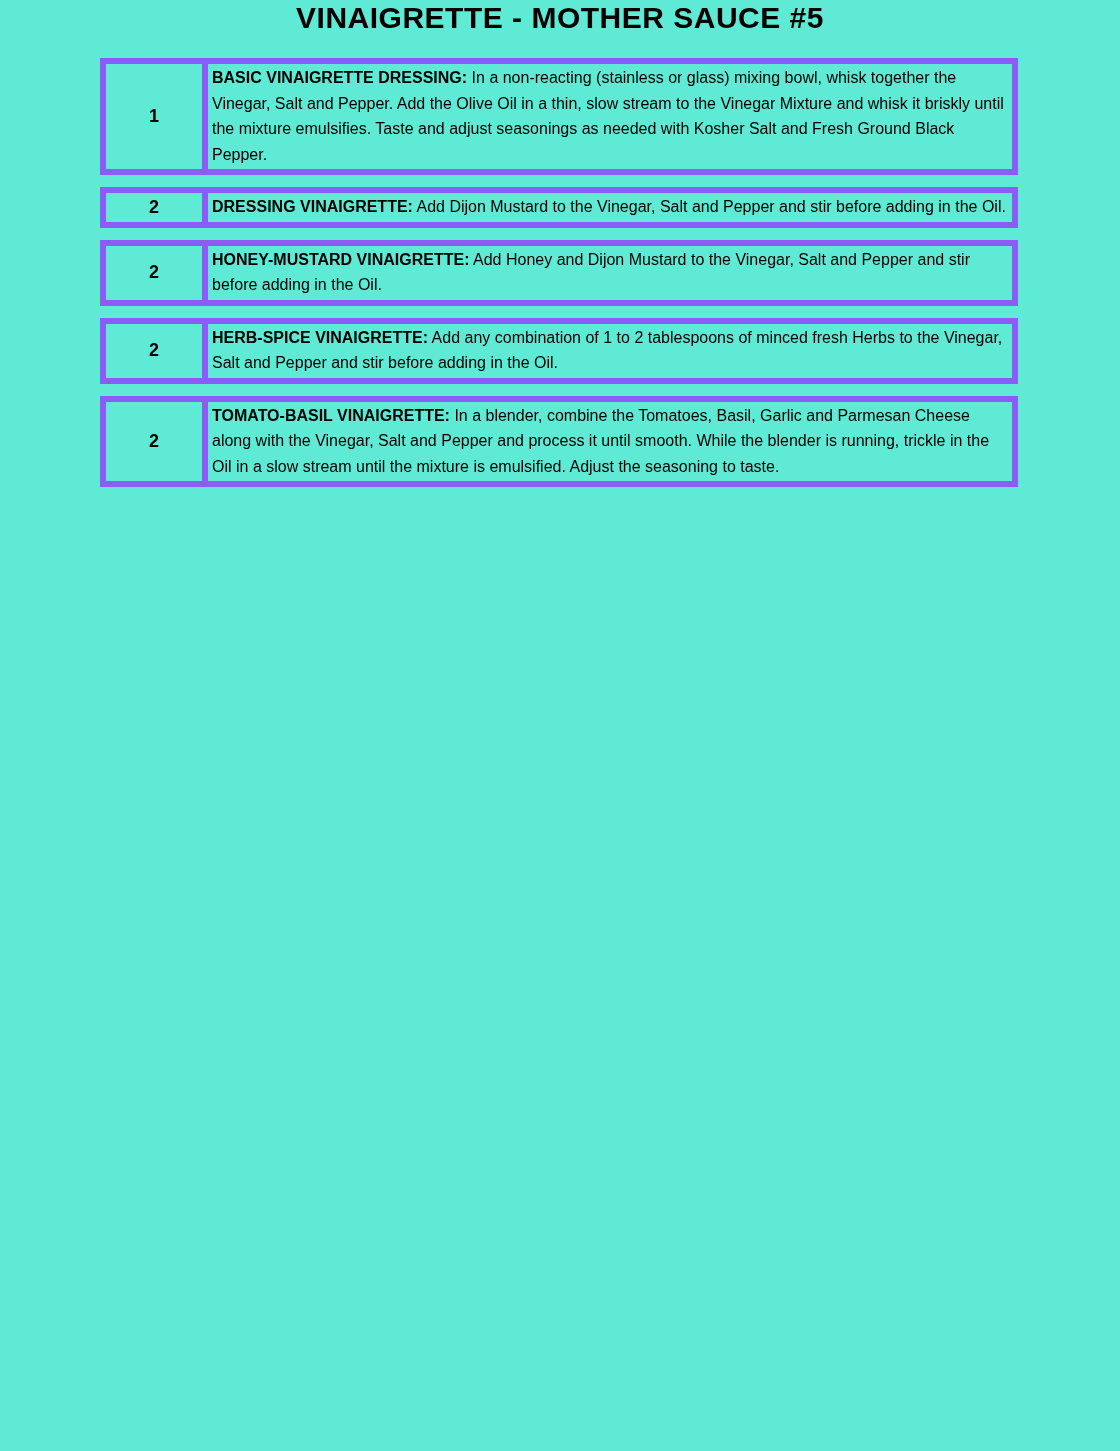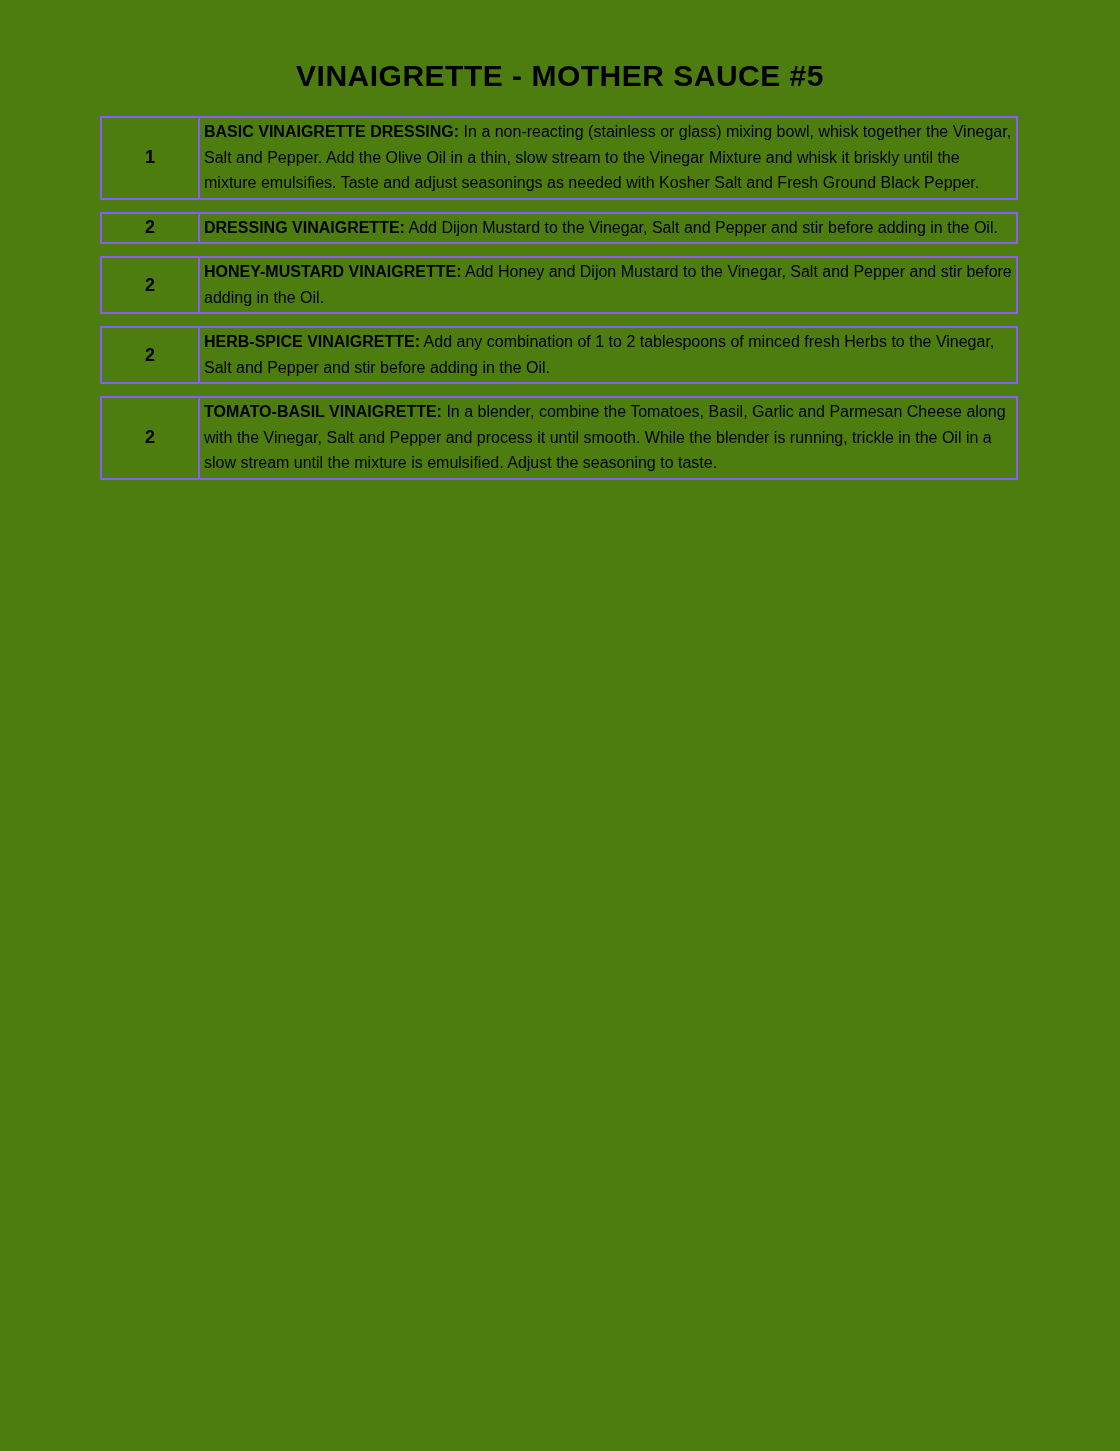--- a/index.html
+++ b/index.html
@@ -4,25 +4,24 @@
 <style>
   html, body {
     margin: 0;
     padding: 0;
     background: #ffffff;
   }
   .page {
     position: relative;
     width: 1120px;
     height: 1451px;
-    background: #4d7c0f;
+    background: #5eead4;
     font-family: "Liberation Sans", sans-serif;
     color: #000000;
     box-sizing: border-box;
-    padding-top: 58px;
     overflow: hidden;
   }
   .title {
     text-align: center;
     font-size: 30px;
     font-weight: bold;
     line-height: 36px;
     letter-spacing: 0.5px;
     margin: 0 0 22px 0;
   }
@@ -30,21 +29,21 @@
     margin-left: 100px;
     width: 918px;
   }
   table.step-table {
     border-collapse: collapse;
     width: 100%;
     margin-bottom: 12px;
     table-layout: fixed;
   }
   table.step-table td {
-    border: 2px solid #8b5cf6;
+    border: 6px solid #8b5cf6;
     vertical-align: middle;
   }
   td.num-cell {
     width: 94px;
     text-align: center;
     font-weight: bold;
     font-size: 18px;
   }
   td.text-cell {
     padding: 1px 4px 2px 4px;

